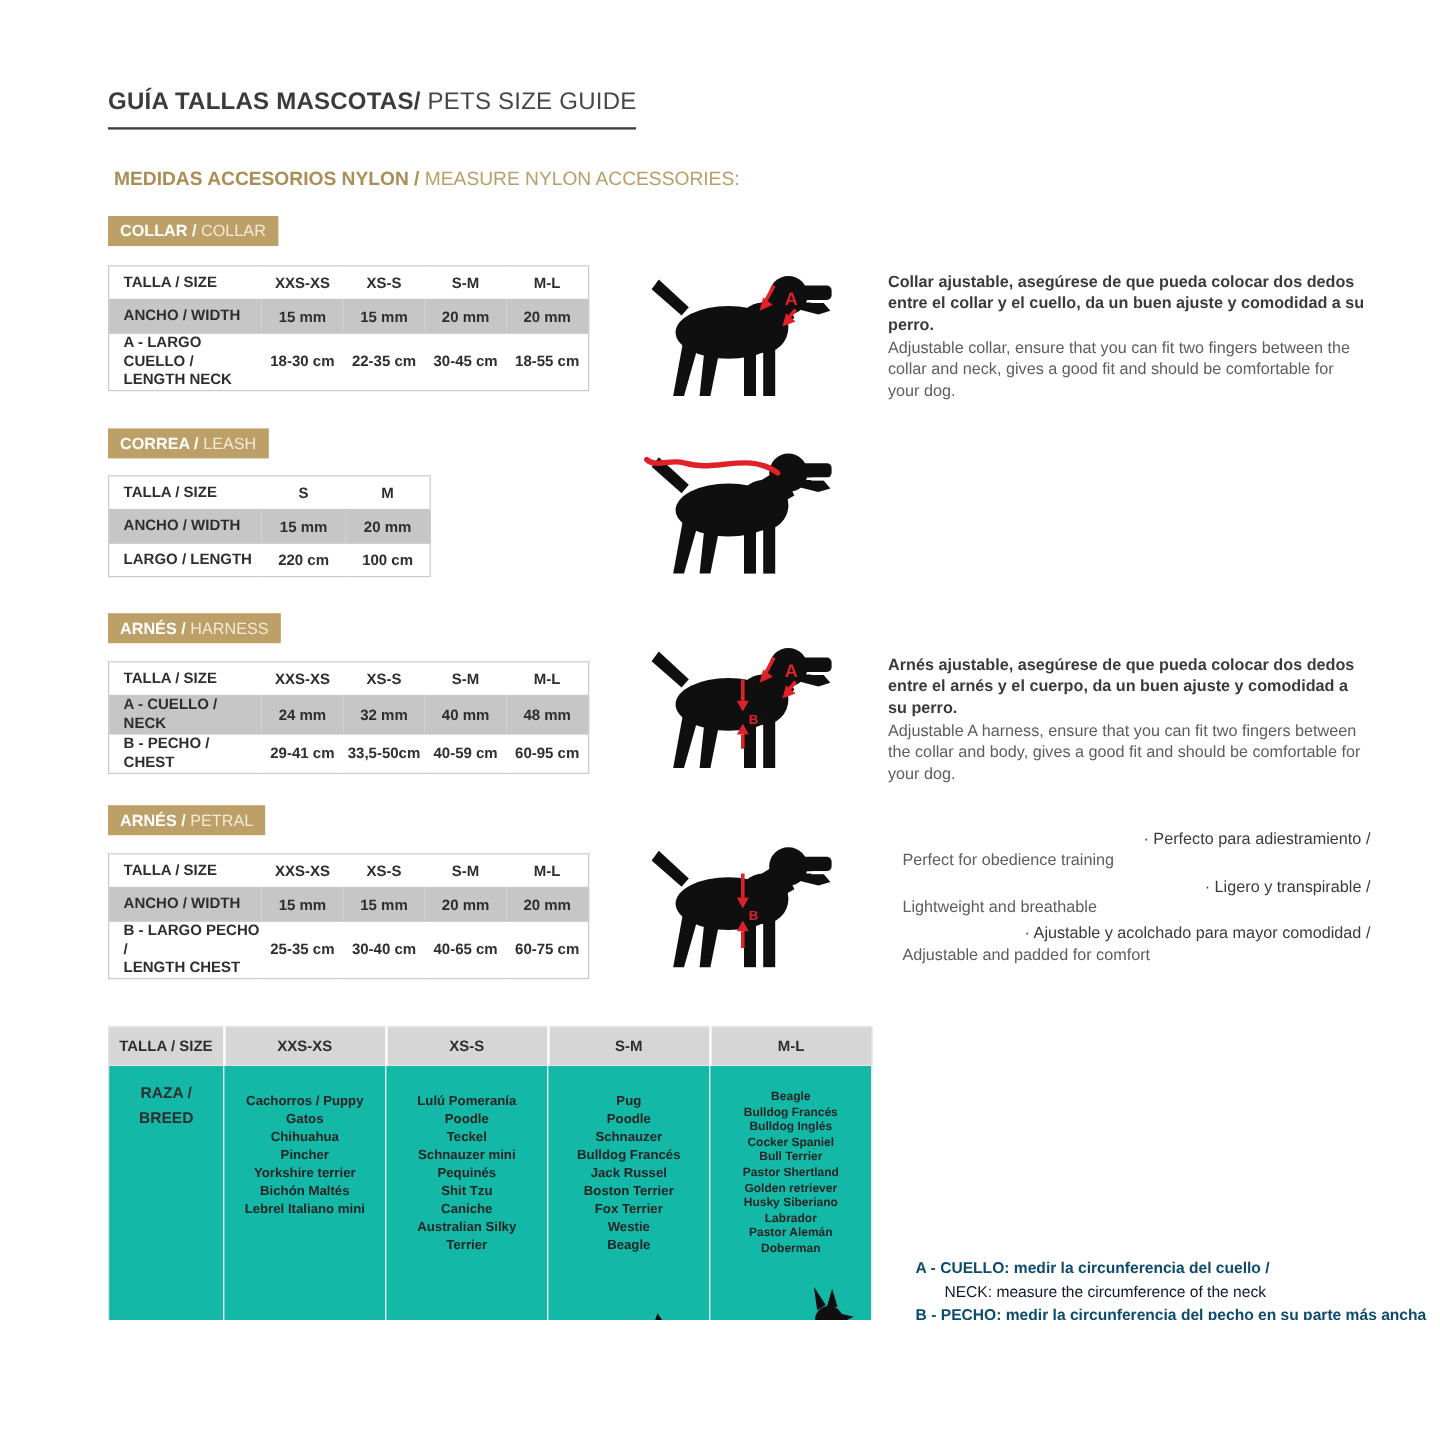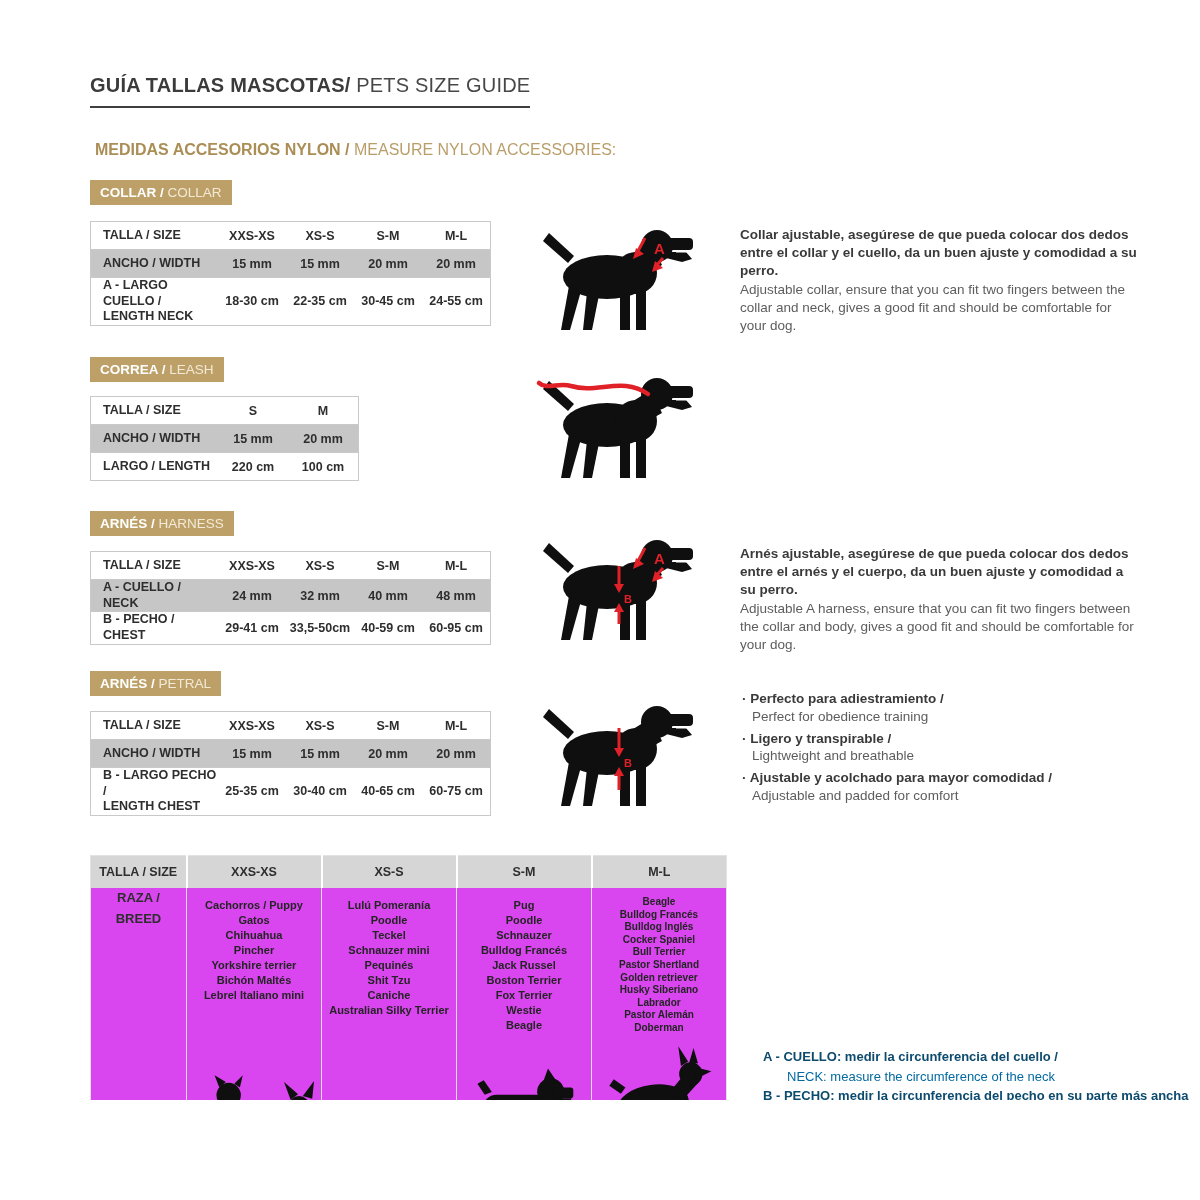--- a/index.html
+++ b/index.html
@@ -33,43 +33,43 @@
   .red-stroke{stroke:#e02128;fill:none;}
   .red-fill{fill:#e02128;}
   .red-letter{fill:#e02128;font-family:"Liberation Sans",sans-serif;font-weight:bold;}
 
   
   .desc{position:absolute;left:740px;width:398px;font-size:13.5px;line-height:1.35;}
   .desc .es{font-weight:bold;color:#3a3a3a;}
   .desc .en{font-weight:normal;color:#5d5d5d;}
 
   .bullets{position:absolute;left:742px;top:690px;width:400px;font-size:13.5px;line-height:1.32;}
-  .bullets .b-es{font-weight:bold;color:#3a3a3a;}
+  .bullets .b-es{font-weight:normal;color:#3a3a3a;text-align:right;}
   .bullets .b-es::before{content:"· ";}
   .bullets .b-en{font-weight:normal;color:#5d5d5d;padding-left:10px;margin-bottom:4px;}
 
   
   table.breedtable{position:absolute;left:90px;top:855px;width:636px;border-collapse:collapse;
         table-layout:fixed;border:1px solid #e2e2e2;}
   table.breedtable th{height:30px;background:#d6d6d6;font-size:12.5px;font-weight:bold;color:#2e2e2e;
         border-left:2px solid #fff;}
   table.breedtable th:first-child{border-left:none;}
-  table.breedtable td{vertical-align:top;border-left:1px solid #e0e0e0;background:#d946ef;height:280px;
-        position:relative;padding:0;margin-top:32px;}
+  table.breedtable td{vertical-align:top;border-left:1px solid #e0e0e0;background:#14b8a6;height:280px;
+        position:relative;padding:13px;margin-top:32px;}
   table.breedtable td:first-child{border-left:none;}
   td.rl{vertical-align:middle;text-align:center;font-size:13px;font-weight:bold;color:#2e2e2e;white-space:pre-line;line-height:1.6;}
   .blist{padding-top:10px;text-align:center;font-size:11px;font-weight:bold;color:#242424;
          line-height:15px;white-space:pre-line;}
   .blist.ml{font-size:10px;line-height:12.6px;padding-top:8px;}
   .sil{position:absolute;left:50%;transform:translateX(-50%);bottom:3px;}
 
   
   .notes{position:absolute;left:763px;top:1047px;width:432px;font-size:13px;line-height:1.5;}
   .notes .es{font-weight:bold;color:#0c4a6e;}
-  .notes .en{font-weight:normal;color:#0369a1;padding-left:24px;}
+  .notes .en{font-weight:normal;color:#0f172a;padding-left:24px;}
 </style>
 </head>
 <body>
 
 <div class="canvas">
 
   <div class="title"><span>GUÍA TALLAS MASCOTAS/</span><span class="en"> PETS SIZE GUIDE</span></div>
   <div class="subtitle"><span>MEDIDAS ACCESORIOS NYLON /</span><span class="en"> MEASURE NYLON ACCESSORIES:</span></div>
 
   <div class="badge" style="top:180px;text-align:right;"><span>COLLAR /</span>&nbsp;<span class="en">COLLAR</span></div>
@@ -89,21 +89,21 @@
       <td class="c">15 mm</td>
       <td class="c">20 mm</td>
       <td class="c">20 mm</td>
     </tr>
     <tr class="h46">
       <td class="lab">A - LARGO CUELLO /
 LENGTH NECK</td>
       <td class="c">18-30 cm</td>
       <td class="c">22-35 cm</td>
       <td class="c">30-45 cm</td>
-      <td class="c">24-55 cm</td>
+      <td class="c">18-55 cm</td>
     </tr>
   </tbody>
     </table>
 
   <svg class="dog" style="top:218px;" viewBox="0 0 170 115">
     <g fill="#0f0f0f">
       <path d="M33 45 L8 23 L14 15 L39 38 Z"></path>
       <ellipse cx="72" cy="59" rx="44" ry="22"></ellipse>
       <circle cx="101" cy="55" r="21"></circle>
       <path d="M90 40 L116 24 L127 47 L100 62 Z"></path>

